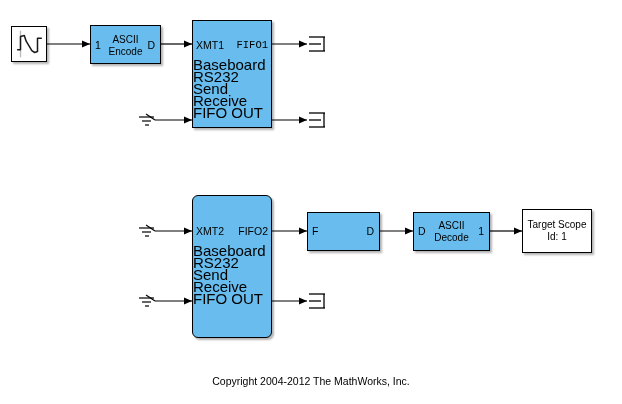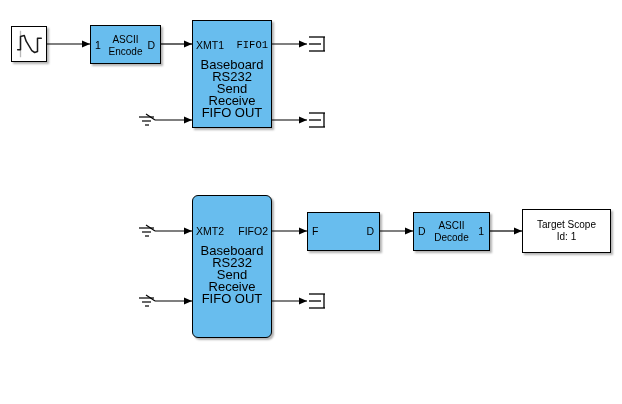--- a/index.html
+++ b/index.html
@@ -48,22 +48,21 @@
   .port-label {
     position: absolute;
     font-size: 10.5px;
     line-height: 11px;
     color: #000000;
   }
   .center-text {
     position: absolute;
     left: 0;
     right: 0;
-    text-align: center;
-    font-size: 13px;
+    font-size: 15px;
     line-height: 12px;
     color: #000000;
     white-space: pre-line;
   }
   .caption {
     position: absolute;
     font-size: 10.5px;
     line-height: 12px;
     color: #000000;
     text-align: center;
@@ -200,19 +199,20 @@
     <span class="port-label" style="right:5px; top:13px;">D</span>
   </div>
 
   <div class="block" style="left:413px; top:212px; width:77px; height:39px;">
     <span class="port-label" style="left:4px; top:13px;">D</span>
     <span class="block-title" style="top:7px;">ASCII
 Decode</span>
     <span class="port-label" style="right:5px; top:13px;">1</span>
   </div>
 
-  <div class="block white" style="left:522px; top:209px; width:89px; height:44px;padding-left:20px;">
+  <div class="block white" style="left:522px; top:209px; width:70px; height:44px;padding-left:20px;">
     <span class="block-title" style="top:9px;">Target Scope
 Id: 1</span>
   </div>
 
+  <div class="copyright" style="top:375px;">Copyright 2004-2012 The MathWorks, Inc.</div>
 
 </div>
 
 </body></html>

